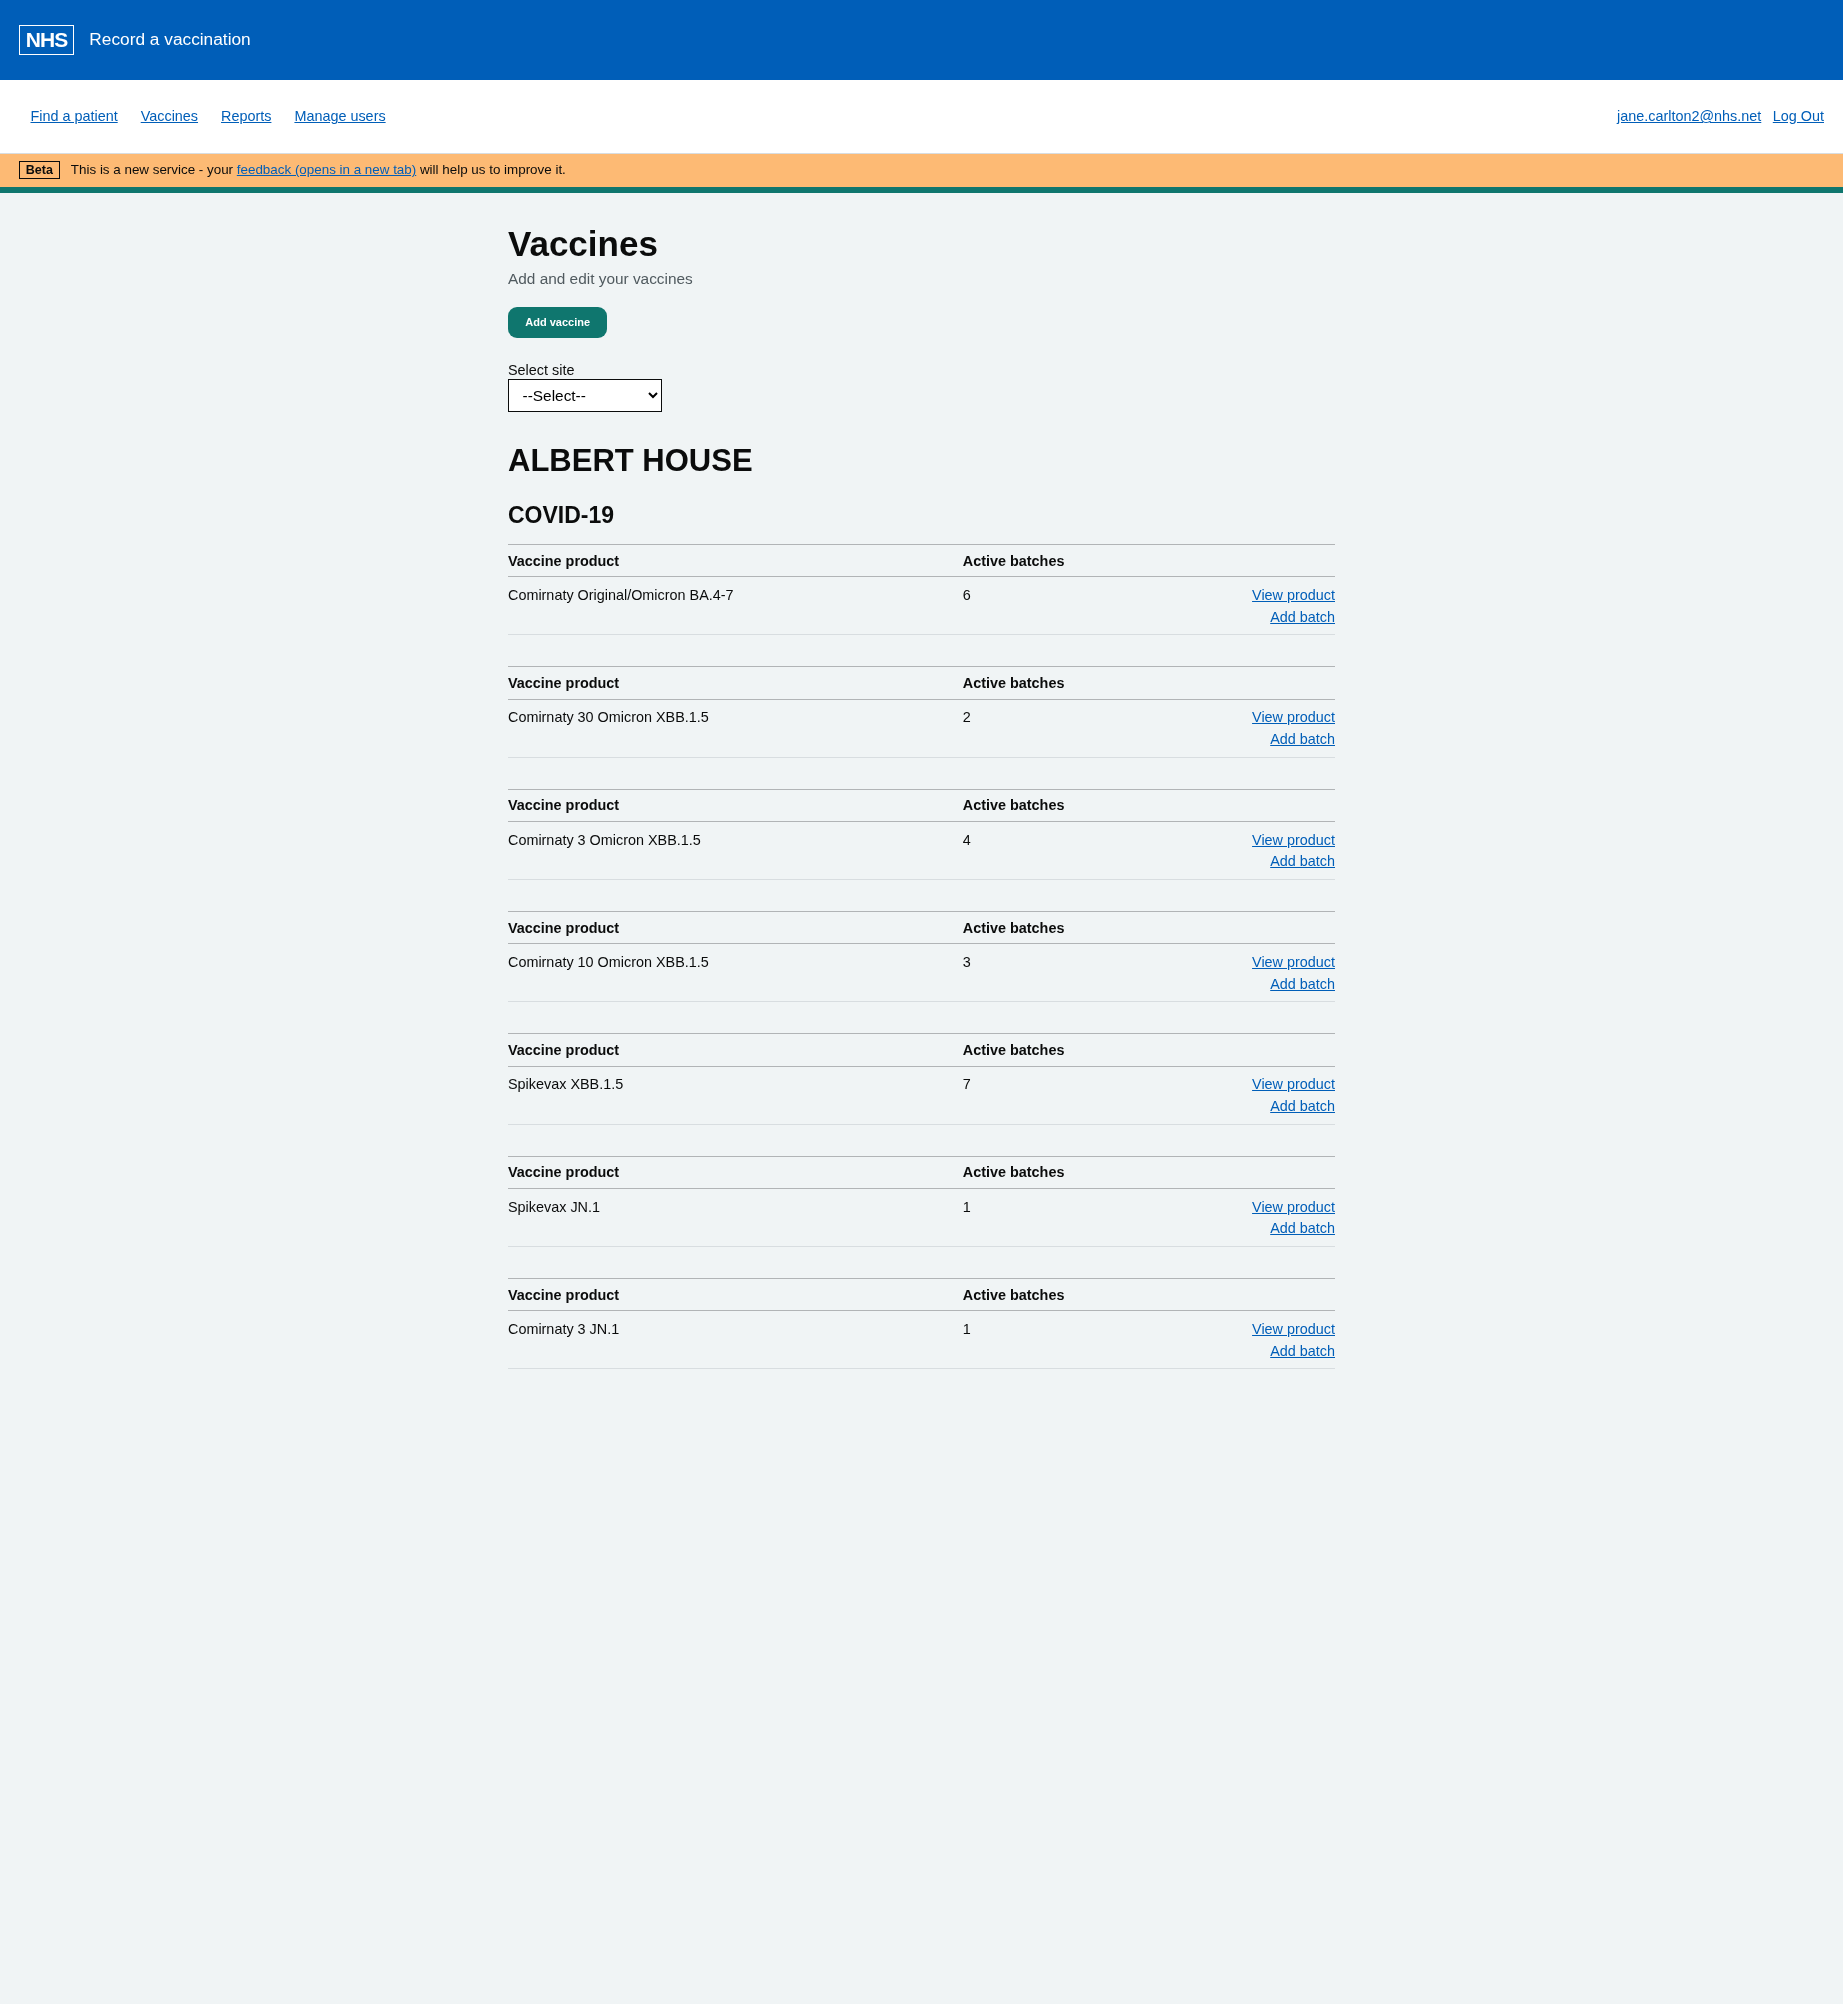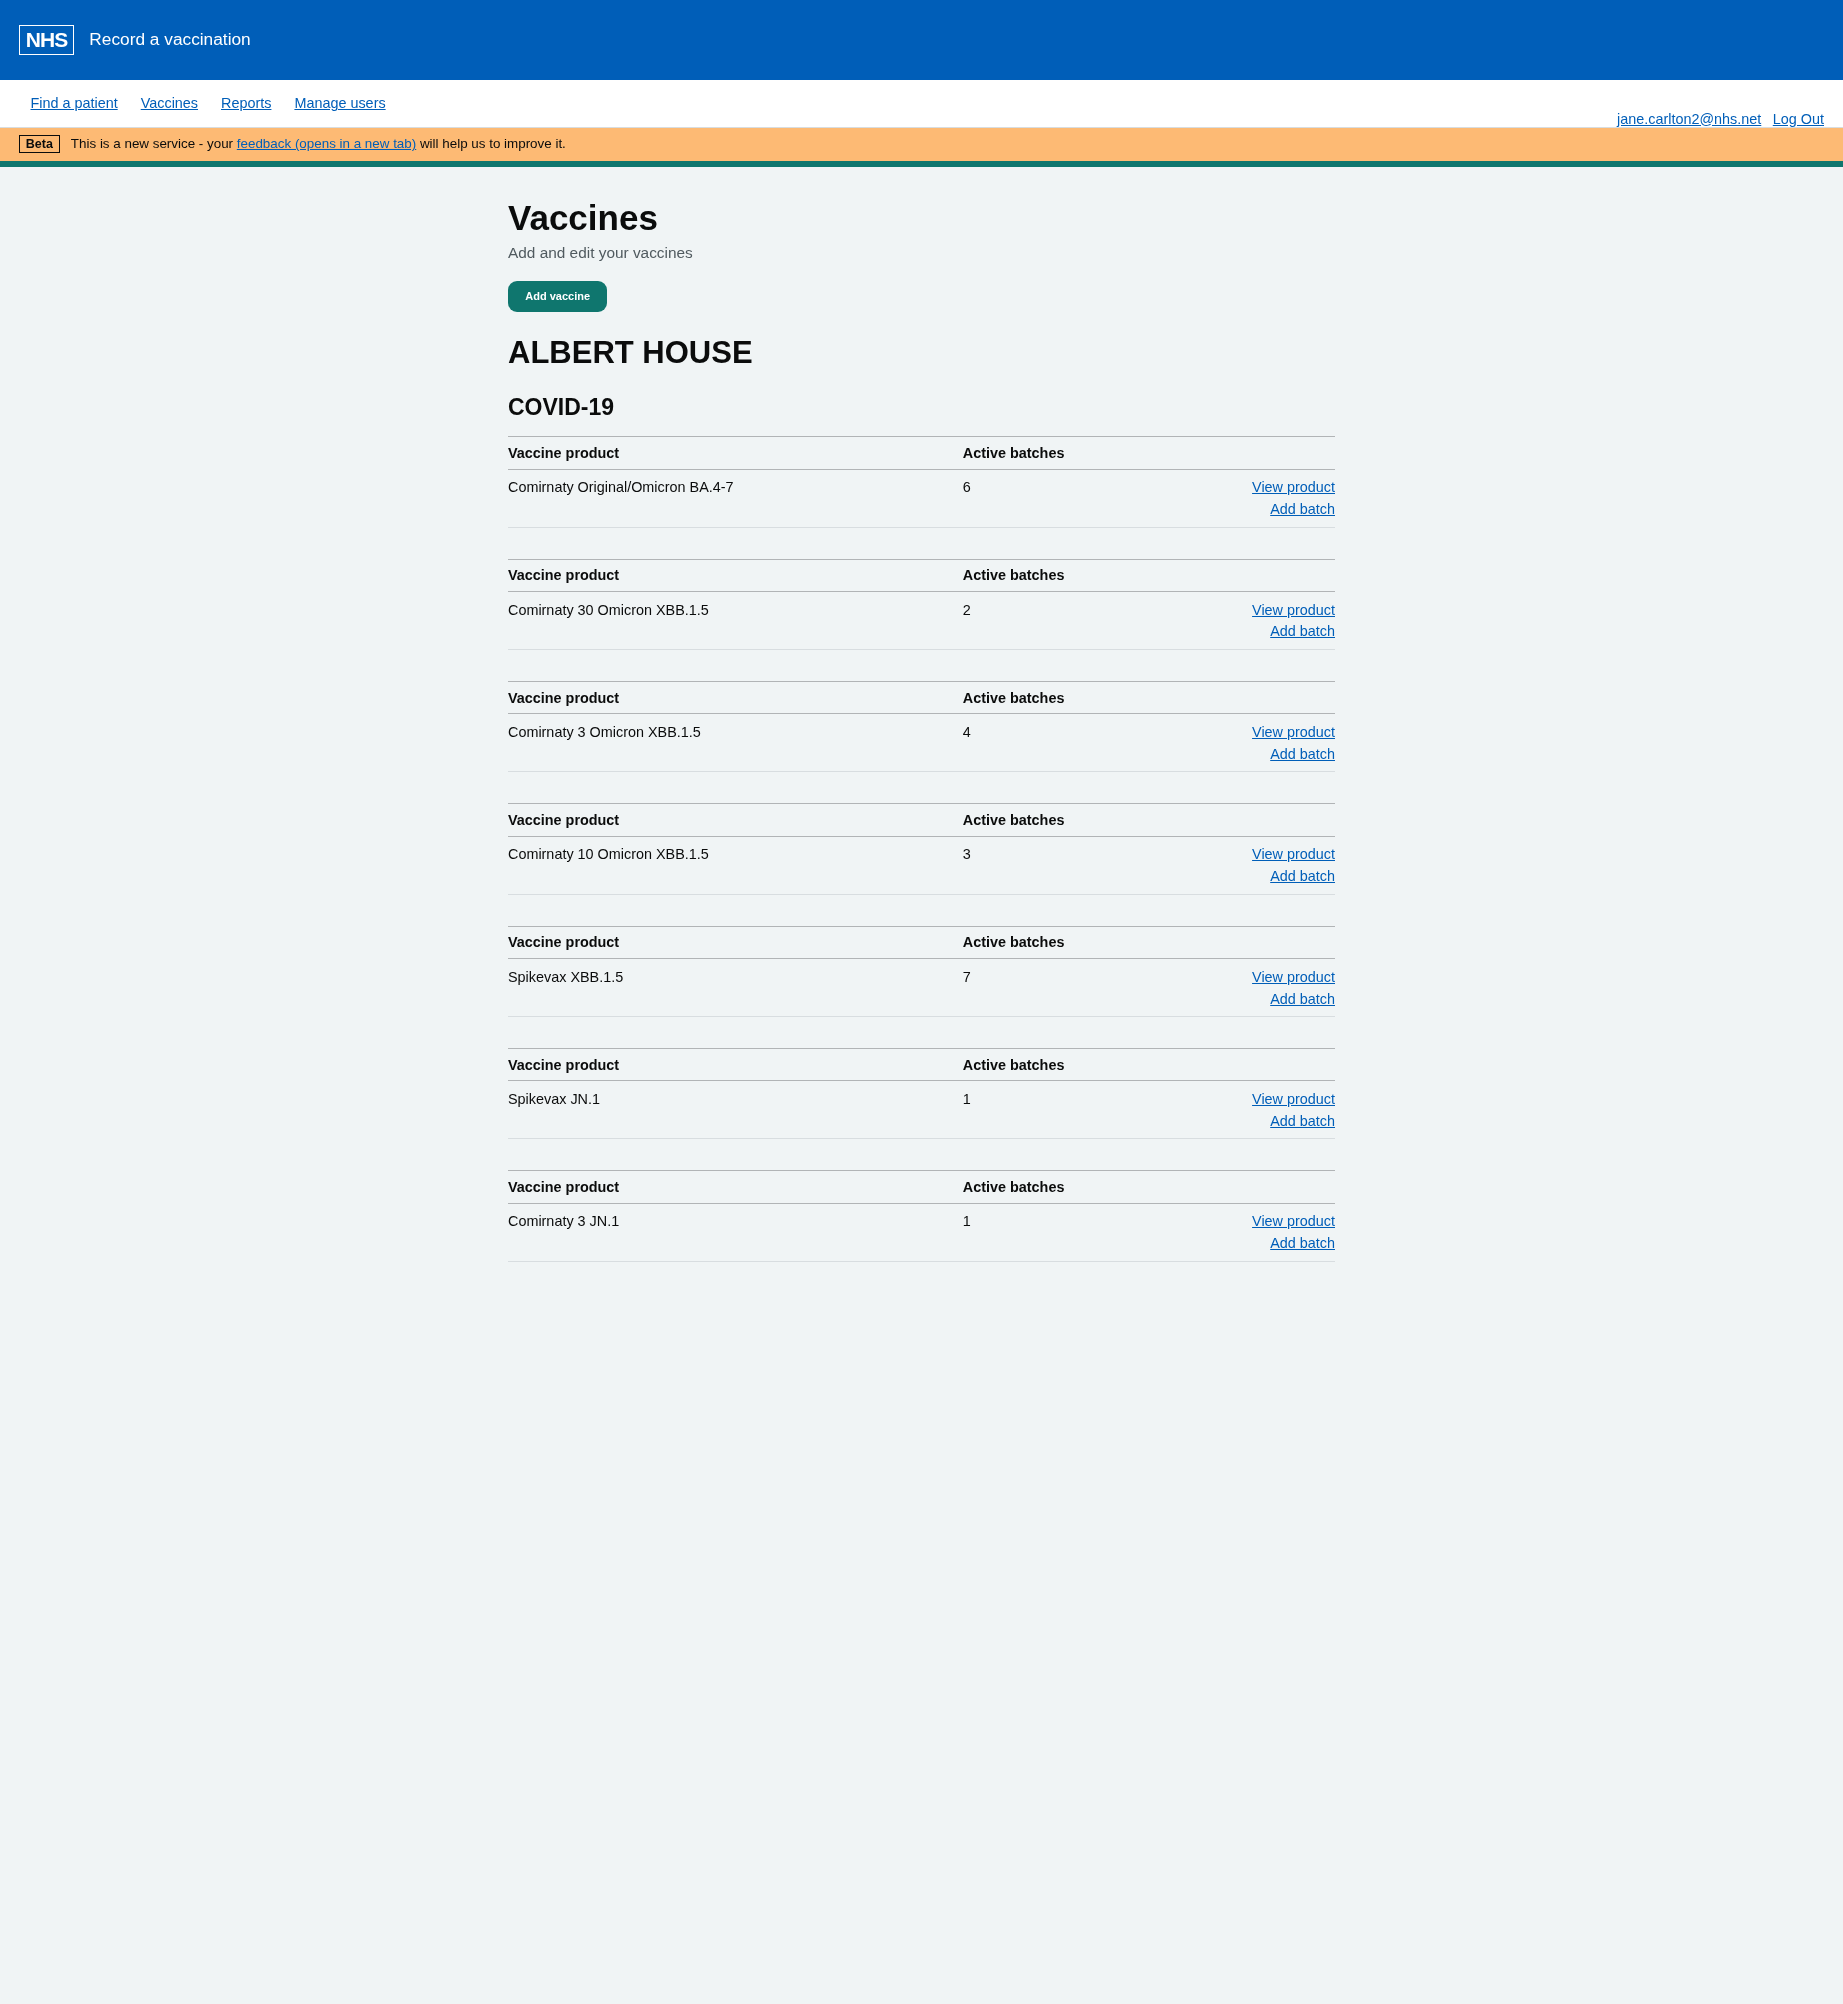--- a/index.html
+++ b/index.html
@@ -5,21 +5,21 @@
     * { box-sizing: border-box; margin: 0; padding: 0; }
     body { font-family: Arial, Helvetica, sans-serif; font-size: 15.4px; background: #f0f4f5; color: #0b0c0c; }
 
     
     .header { background: #005eb8; padding: 25px 19px; display: flex; align-items: center; gap: 15.4px; }
     .nhs-logo { background: #005eb8; border: 1.9px solid #fff; padding: 1.9px 5.8px; }
     .nhs-logo span { color: #fff; font-weight: 900; font-size: 21px; letter-spacing: -1px; }
     .header-title { color: #fff; font-size: 17.3px; font-weight: 400; }
 
     
-    .nav { background: #fff; border-bottom: 1px solid #d8dde0; padding: 0 19px; display: flex; align-items: flex-end; justify-content: space-between; }
+    .nav { background: #fff; border-bottom: 1px solid #d8dde0; padding: 13px 19px; display: flex; align-items: center; justify-content: space-between; }
     .nav-left { display: flex; gap: 0; }
     .nav-item { display: inline-block; padding: 15.4px 11.5px; font-size: 14.4px; color: #005eb8; text-decoration: underline; cursor: pointer; }
     .nav-right { display: flex; gap: 11.5px; align-items: center; }
     .nav-user { font-size: 14.4px; color: #005eb8; text-decoration: underline; cursor: pointer; }
     .nav-logout { font-size: 14.4px; color: #005eb8; text-decoration: underline; cursor: pointer; }
 
     
     .beta-banner { background: #fdba74; padding: 7.7px 19px; font-size: 13.4px; color: #0b0c0c; border-bottom: 6px solid #0f766e; }
     .beta-tag { display: inline-block; border: 1px solid #0b0c0c; padding: 1px 5.8px; font-size: 12.5px; font-weight: 700; margin-right: 7.7px; vertical-align: middle; }
     .beta-link { color: #005eb8; text-decoration: underline; cursor: pointer; }
@@ -111,20 +111,26 @@
   <a class="beta-link">feedback (opens in a new tab)</a>
   <span> will help us to improve it.</span>
 </div>
 
 <main class="main">
   <h1 class="page-title">Vaccines</h1>
   <p class="page-subtitle">Add and edit your vaccines</p>
 
   <button class="add-vaccine-btn">Add vaccine</button>
 
+  <div>
+    <label class="select-site-label">Select site</label>
+    <select class="site-select">
+      <option>--Select--</option>
+    </select>
+  </div>
 
   <h2 class="site-heading">ALBERT HOUSE</h2>
   <h3 class="disease-heading">COVID-19</h3>
 
   <div id="vaccines-container">
       <div class="table-block">
     <table class="vaccine-table">
       <thead>
         <tr>
           <th class="col-product">Vaccine product</th>

